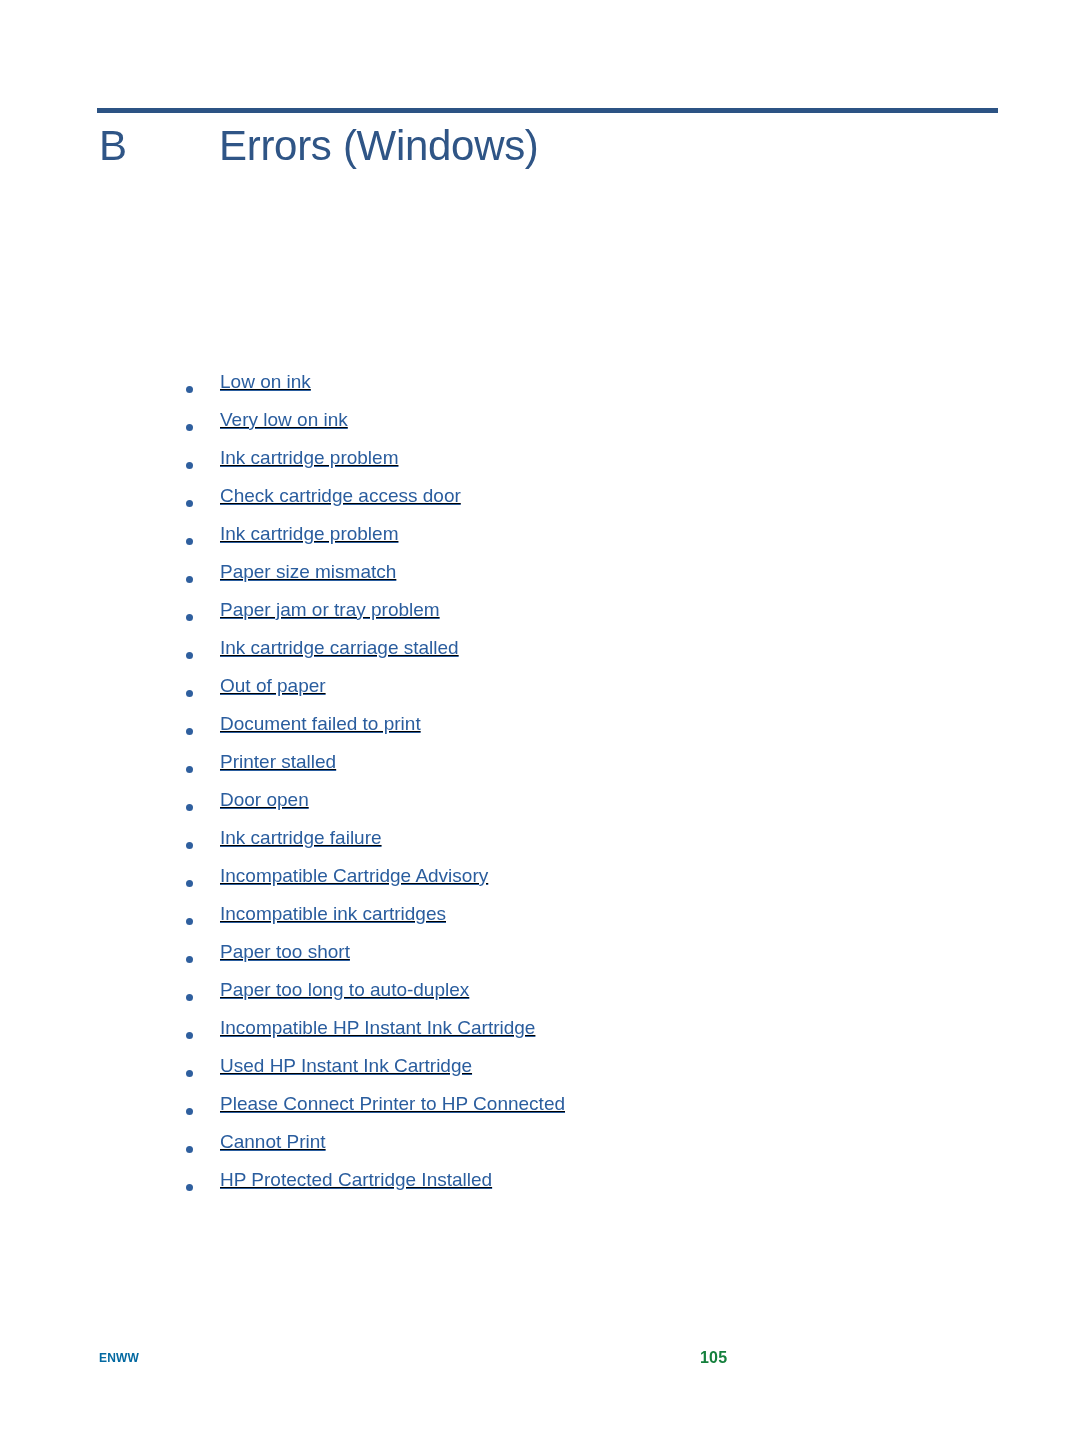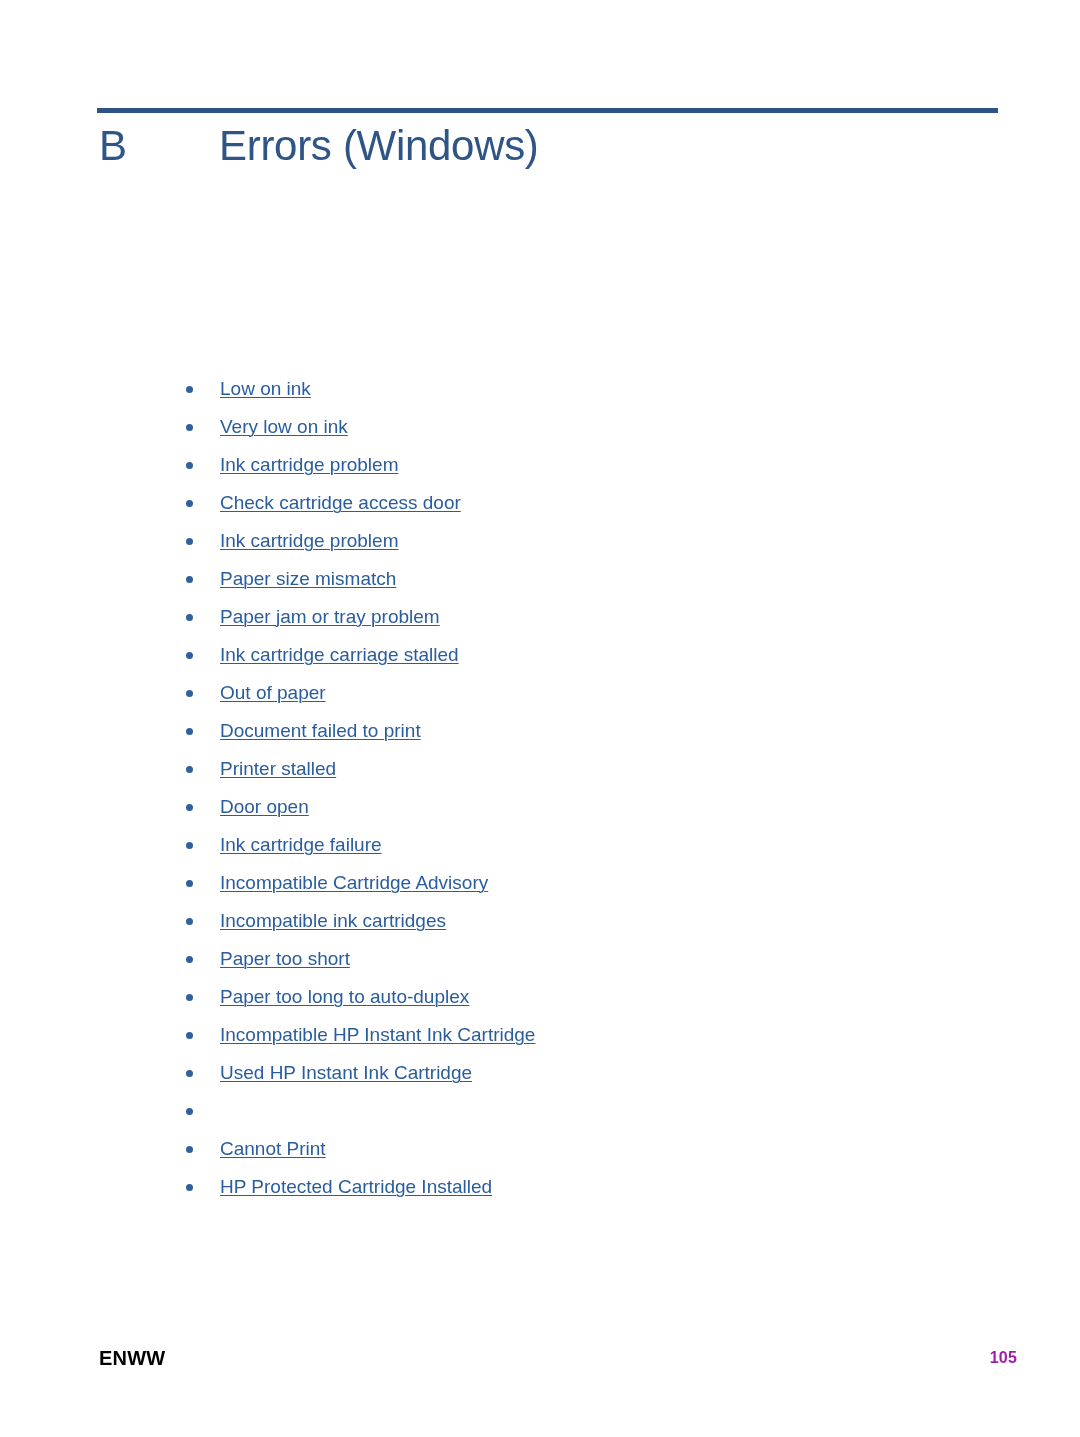--- a/index.html
+++ b/index.html
@@ -63,21 +63,22 @@
     width: 820px;
     margin: 0;
     padding: 0;
     list-style: none;
   }
   .toc-item {
     position: relative;
     height: 38px;
     padding-left: 34px;
     display: flex;
-    align-items: center;
+    align-items: flex-start;
+    text-decoration: underline;
   }
   .toc-bullet {
     position: absolute;
     left: 0px;
     top: 16px;
     width: 7px;
     height: 7px;
     border-radius: 50%;
     background: #2f5f9e;
   }
@@ -90,33 +91,32 @@
     text-decoration-thickness: 1px;
     white-space: nowrap;
     cursor: pointer;
   }
 
   
   .footer-left {
     position: absolute;
     left: 99px;
     top: 1348px;
-    color: #000000;
-    font-size: 20px;
+    color: #0369a1;
+    font-size: 12px;
     line-height: 20px;
     font-weight: 700;
     letter-spacing: 0.2px;
   }
   .footer-right {
     position: absolute;
     left: 700px;
     top: 1348px;
     width: 317px;
-    text-align: right;
-    color: #a21caf;
+    color: #15803d;
     font-size: 16px;
     line-height: 20px;
     font-weight: 700;
     letter-spacing: 0.2px;
   }
 </style>
 </head>
 <body>
 
 <div class="page">
@@ -200,20 +200,21 @@
       <li class="toc-item">
         <span class="toc-bullet"></span>
         <span class="toc-link">Incompatible HP Instant Ink Cartridge</span>
       </li>
       <li class="toc-item">
         <span class="toc-bullet"></span>
         <span class="toc-link">Used HP Instant Ink Cartridge</span>
       </li>
       <li class="toc-item">
         <span class="toc-bullet"></span>
+        <span class="toc-link">Please Connect Printer to HP Connected</span>
       </li>
       <li class="toc-item">
         <span class="toc-bullet"></span>
         <span class="toc-link">Cannot Print</span>
       </li>
       <li class="toc-item">
         <span class="toc-bullet"></span>
         <span class="toc-link">HP Protected Cartridge Installed</span>
       </li>
     </ul>

